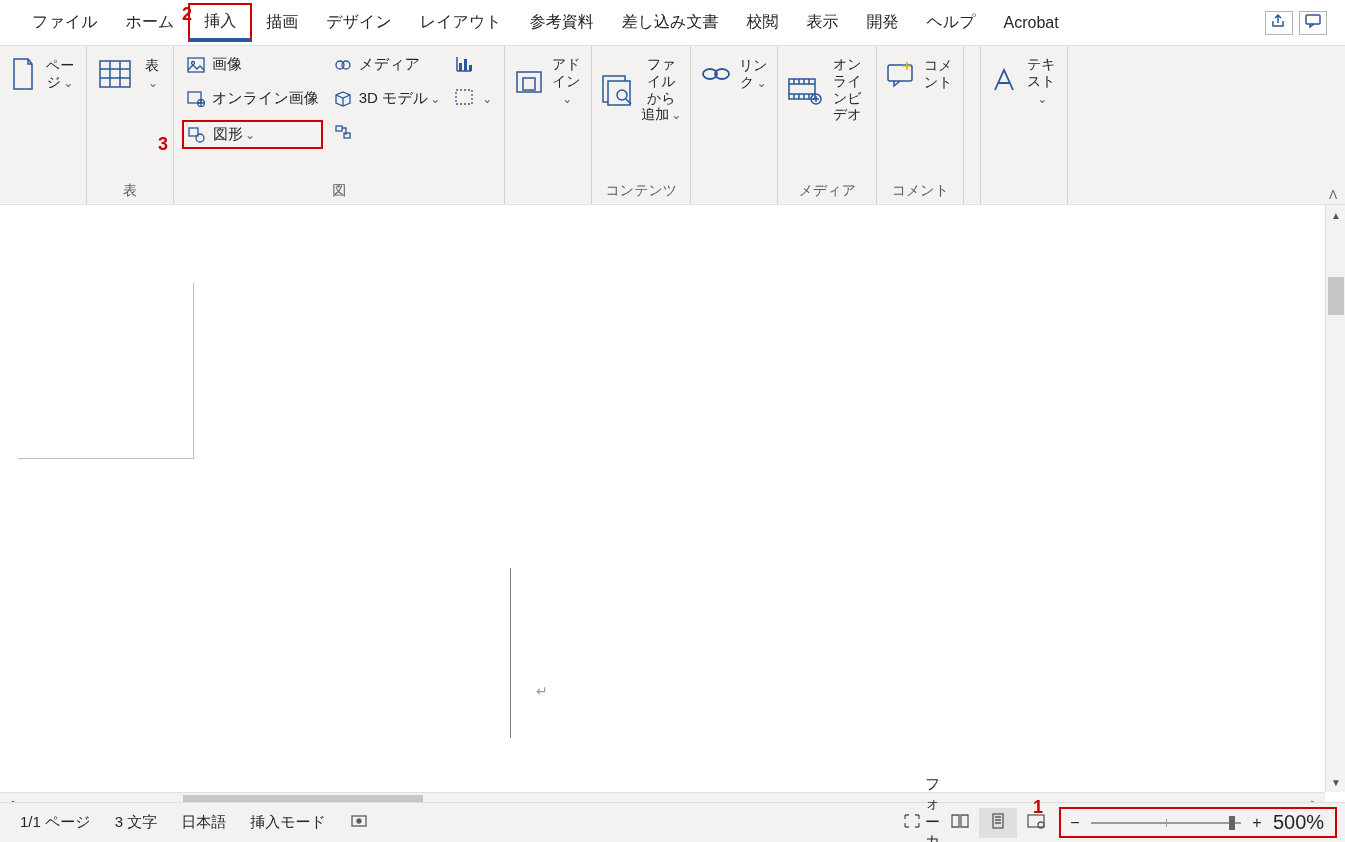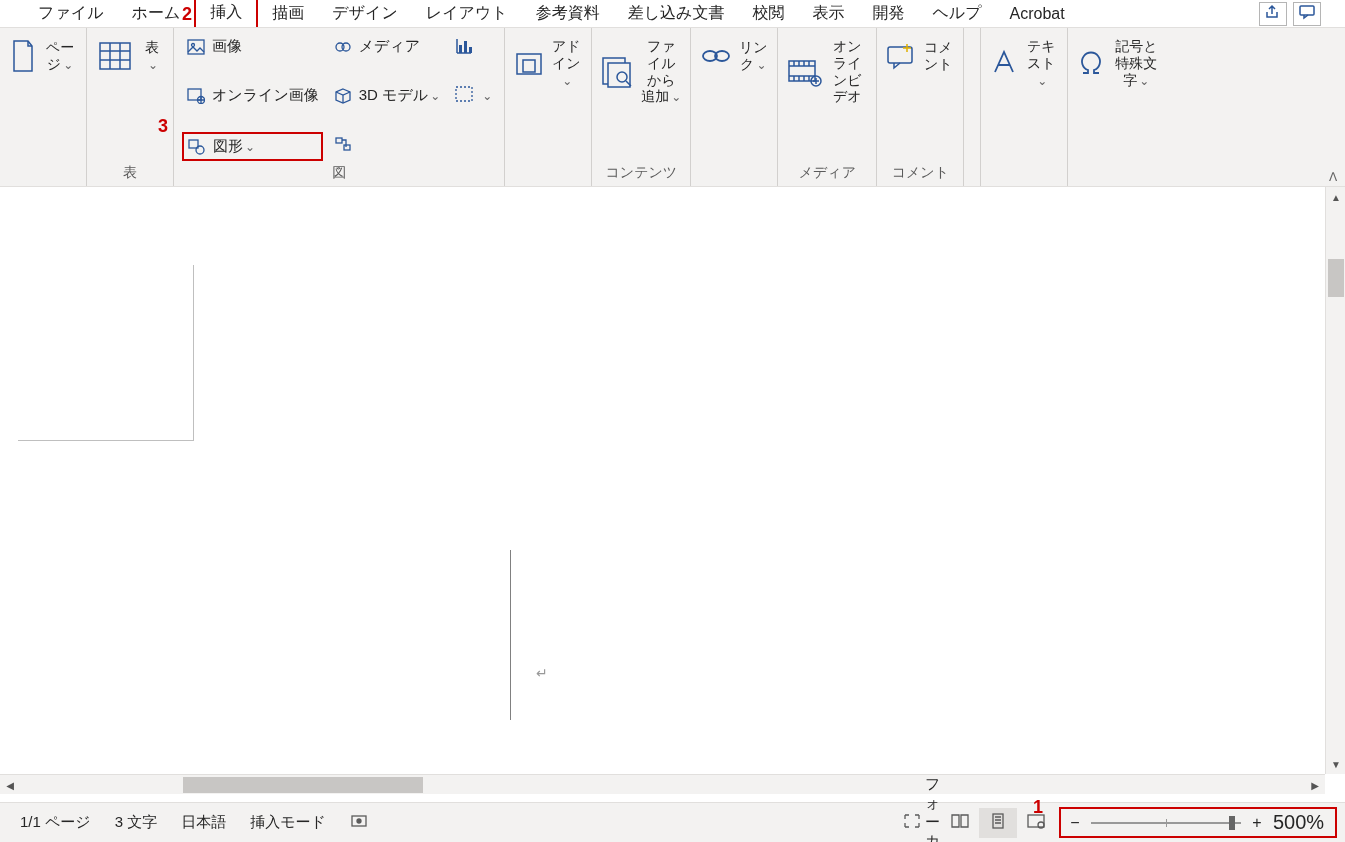--- a/index.html
+++ b/index.html
@@ -1,20 +1,20 @@
 <!DOCTYPE html>
 <html><head>
 <meta charset="utf-8">
 <style>
   * { margin:0; padding:0; box-sizing:border-box; }
   body { font-family:"Yu Gothic UI","Meiryo",sans-serif; font-size:14px; color:#262626;
          width:1345px; height:842px; background:#fff; overflow:hidden; position:relative; }
 
   
-  .tabs { display:flex; align-items:center; height:27px; background:#fff; padding:0 24px;justify-content:flex-end; }
+  .tabs { display:flex; align-items:center; height:45px; background:#fff; padding:0 18px;justify-content:flex-end; }
   .tab  { padding:6px 14px 6px; font-size:16px; cursor:pointer; position:relative; }
   .tab.active { border:2px solid #c00; border-bottom:4px solid #2b579a; }
   .tab-spacer{ flex:1 1 auto; }
   .top-btn { width:28px; height:24px; display:flex; align-items:center; justify-content:center;
              border:1px solid #b5b5b5; margin-left:6px; }
   .top-btn svg{ stroke:#2b579a; fill:none; }
 
   
   .ribbon{ display:flex; background:#f3f2f1; border-top:1px solid #e1dfdd; border-bottom:1px solid #e1dfdd;
            height:160px; }
@@ -22,21 +22,21 @@
   .group-body{ flex:1 1 auto; display:flex; align-items:flex-start; gap:6px; padding-top:4px; }
   .group-label{ text-align:center; font-size:14px; color:#5a5a5a; padding:2px 0 4px; }
 
   .big-btn{ display:flex; flex-direction:row; align-items:center; justify-content:flex-start;
             width:70px; padding-top:4px; gap:4px; cursor:pointer; }
   .big-btn .icon{ width:40px; height:36px; display:flex; align-items:center; justify-content:center; }
   .big-btn .icon svg{ stroke:#2b579a; fill:none; }
   .big-btn .lbl{ font-size:14px; line-height:1.2; text-align:center; }
   .chevron::after{ content:"⌄"; font-size:12px; margin-left:2px; color:#666; }
 
-  .col{ display:flex; flex-direction:column; gap:24px; }
+  .col{ display:flex; flex-direction:column; gap:9px; }
   .small-btn{ display:flex; align-items:center; gap:6px; padding:3px 4px; cursor:pointer; white-space:nowrap; font-size:15px; }
   .small-btn .si{ width:20px; height:18px; display:flex; align-items:center; justify-content:center; }
   .small-btn .si svg{ stroke:#2b579a; fill:none; }
   .shapes-hilite{ border:2px solid #c00; padding:3px 3px; }
 
   .collapse{ position:absolute; right:4px; bottom:2px; font-size:12px; color:#666; cursor:pointer; width:16px; text-align:center; }
 
   
   .docwrap{ position:relative; height:607px; background:#fff; }
   .doc{ position:absolute; left:0; top:0; right:20px; bottom:20px; background:#fff; overflow:hidden; }
@@ -329,33 +329,20 @@
             <svg width="30" height="30" viewBox="0 0 30 30" stroke-width="1.8">
               <path d="M6 24L15 4l9 20M9 17h12" stroke="#2b579a"></path>
             </svg>
           </span>
         <span class="lbl chevron">テキスト</span>
       </div>
     </div>
     <div class="group-label"></div>
   </div>
 
-  <div class="group" style="border-right:none;">
-    <div class="group-body">
-      <div class="big-btn" style="width:86px;">
-        <span class="icon">
-            <svg width="30" height="28" viewBox="0 0 30 28" stroke-width="1.8">
-              <path d="M7 24h5v-3a9 9 0 1 1 6 0v3h5"></path>
-            </svg>
-          </span>
-        <span class="lbl chevron">記号と特殊文字</span>
-      </div>
-    </div>
-    <div class="group-label"></div>
-  </div>
   <span class="collapse">ᐱ</span>
 </div>
 
 <div class="docwrap">
   <div class="doc">
     <div class="page-corner"></div>
     <div class="cursor"></div>
     <div class="para-mark">↵</div>
   </div>
 

